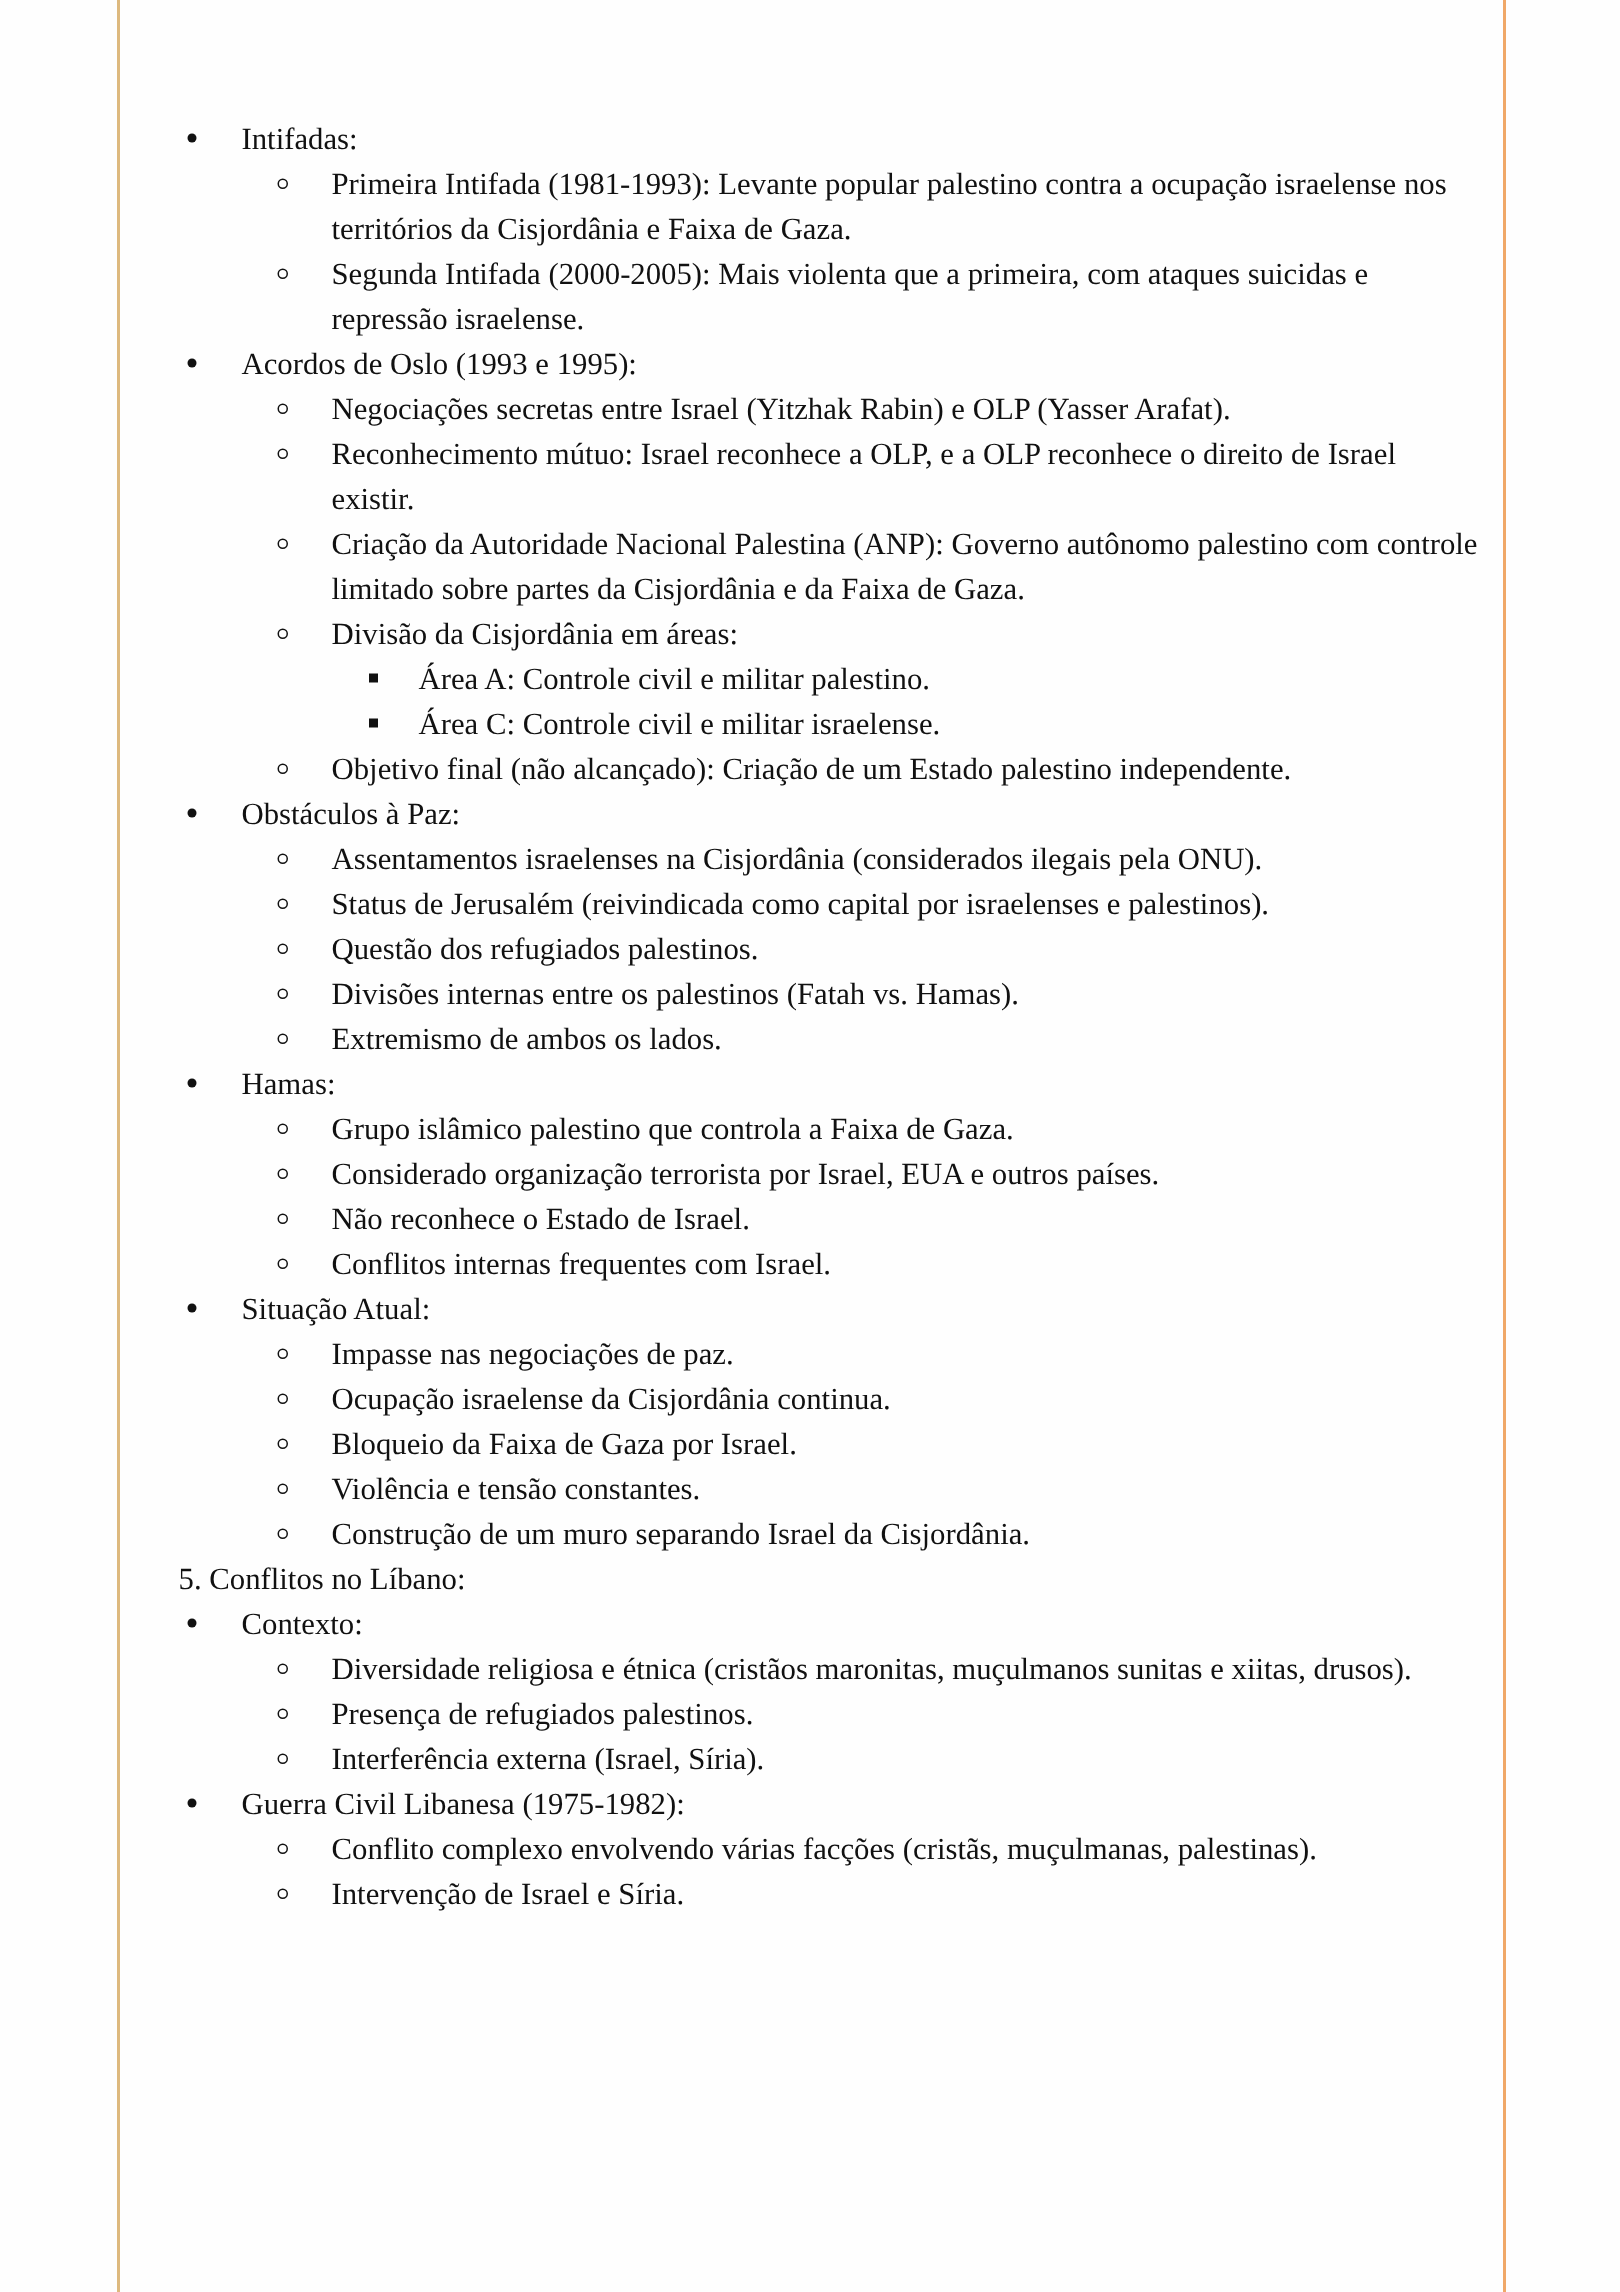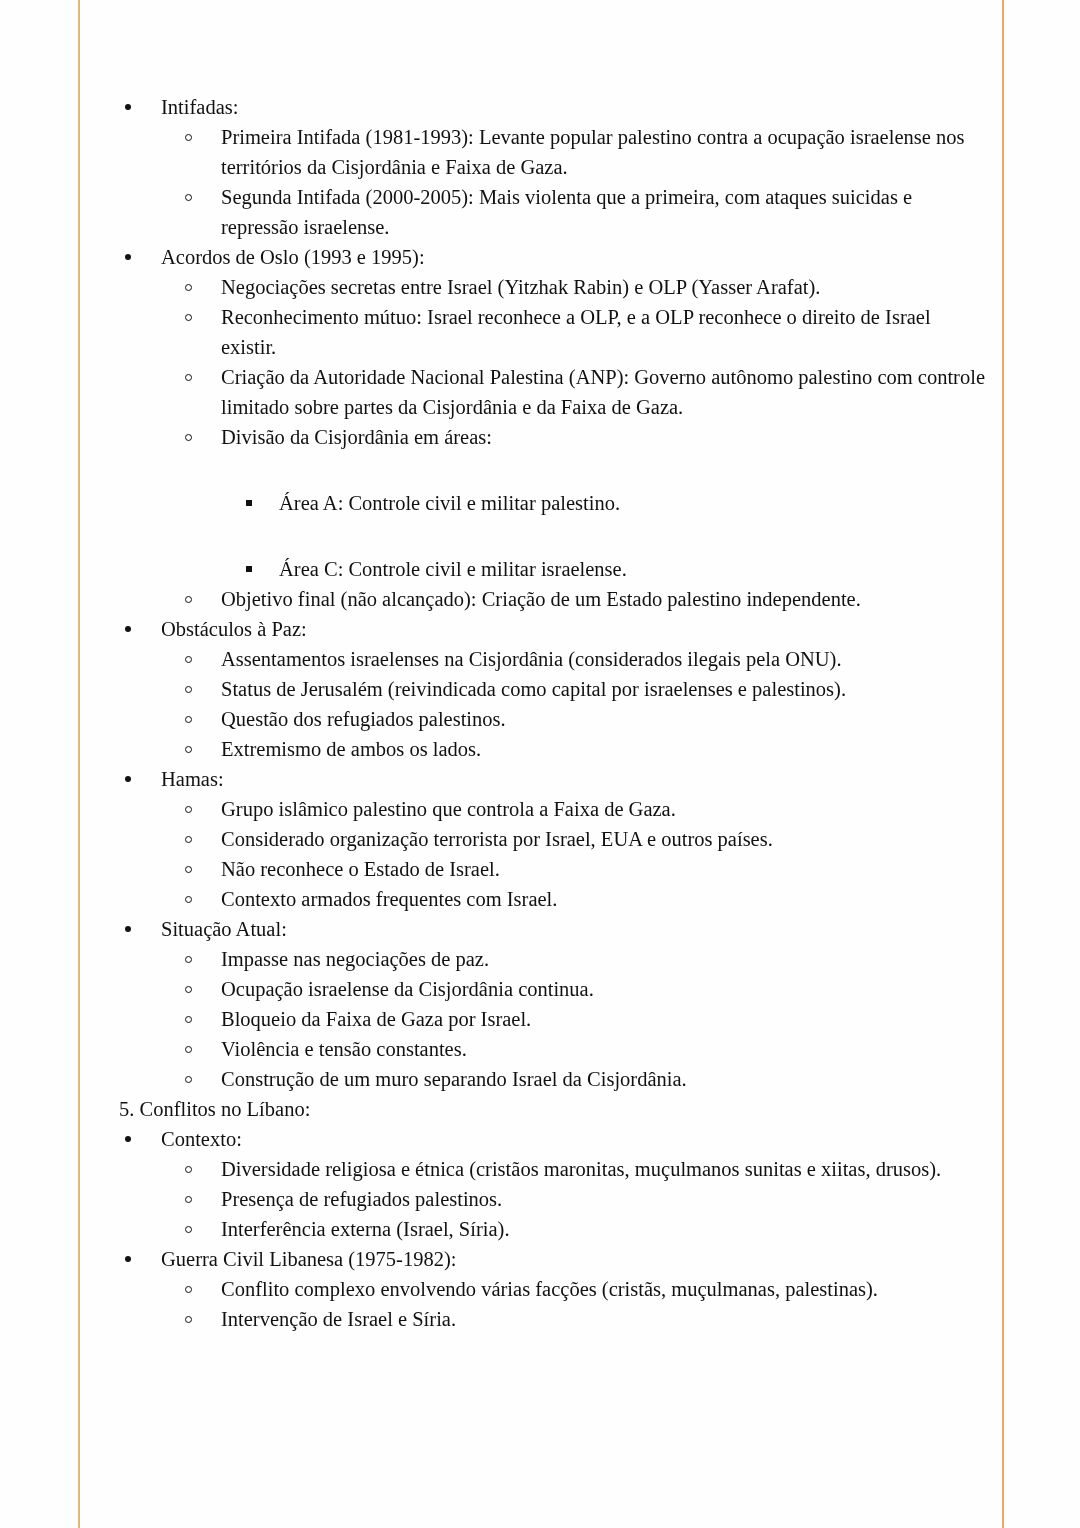--- a/index.html
+++ b/index.html
@@ -30,21 +30,21 @@
     top: 0;
     bottom: 0;
     width: 2px;
   }
   .rule-left  { left: 78px;  background: #ddb97e; }
   .rule-right { left: 1002px; background: #f0a868; }
 
   .content {
     position: absolute;
     left: 105px;
-    top: 92px;
+    top: 78px;
     width: 880px;
   }
 
   ul, ol {
     list-style: none;
     margin: 0;
     padding: 0;
   }
 
   li {
@@ -104,21 +104,20 @@
     vertical-align: middle;
     position: relative;
     top: -2px;
     margin-left: 2px;
   }
 
   
   .lvl3 > li {
     padding-left: 36px;
     margin-left: 22px;
-    margin-top: 36px;
   }
   .lvl3 > li > .bullet::before {
     content: "";
     display: inline-block;
     width: 6px;
     height: 6px;
     background: #111111;
     vertical-align: middle;
     position: relative;
     top: -2px;
@@ -212,20 +211,24 @@
           <li>
             <span class="bullet"></span>
             <span class="txt">Status de Jerusalém (reivindicada como capital por israelenses e palestinos).</span>
           </li>
           <li>
             <span class="bullet"></span>
             <span class="txt">Questão dos refugiados palestinos.</span>
           </li>
           <li>
             <span class="bullet"></span>
+            <span class="txt">Divisões internas entre os palestinos (Fatah vs. Hamas).</span>
+          </li>
+          <li>
+            <span class="bullet"></span>
             <span class="txt">Extremismo de ambos os lados.</span>
           </li>
         </ul>
       </li>
 
       <li>
         <span class="bullet"></span>
         <span class="txt">Hamas:</span>
         <ul class="lvl2">
           <li>
@@ -235,21 +238,21 @@
           <li>
             <span class="bullet"></span>
             <span class="txt">Considerado organização terrorista por Israel, EUA e outros países.</span>
           </li>
           <li>
             <span class="bullet"></span>
             <span class="txt">Não reconhece o Estado de Israel.</span>
           </li>
           <li>
             <span class="bullet"></span>
-            <span class="txt">Contexto armados frequentes com Israel.</span>
+            <span class="txt">Conflitos internas frequentes com Israel.</span>
           </li>
         </ul>
       </li>
 
       <li>
         <span class="bullet"></span>
         <span class="txt">Situação Atual:</span>
         <ul class="lvl2">
           <li>
             <span class="bullet"></span>

